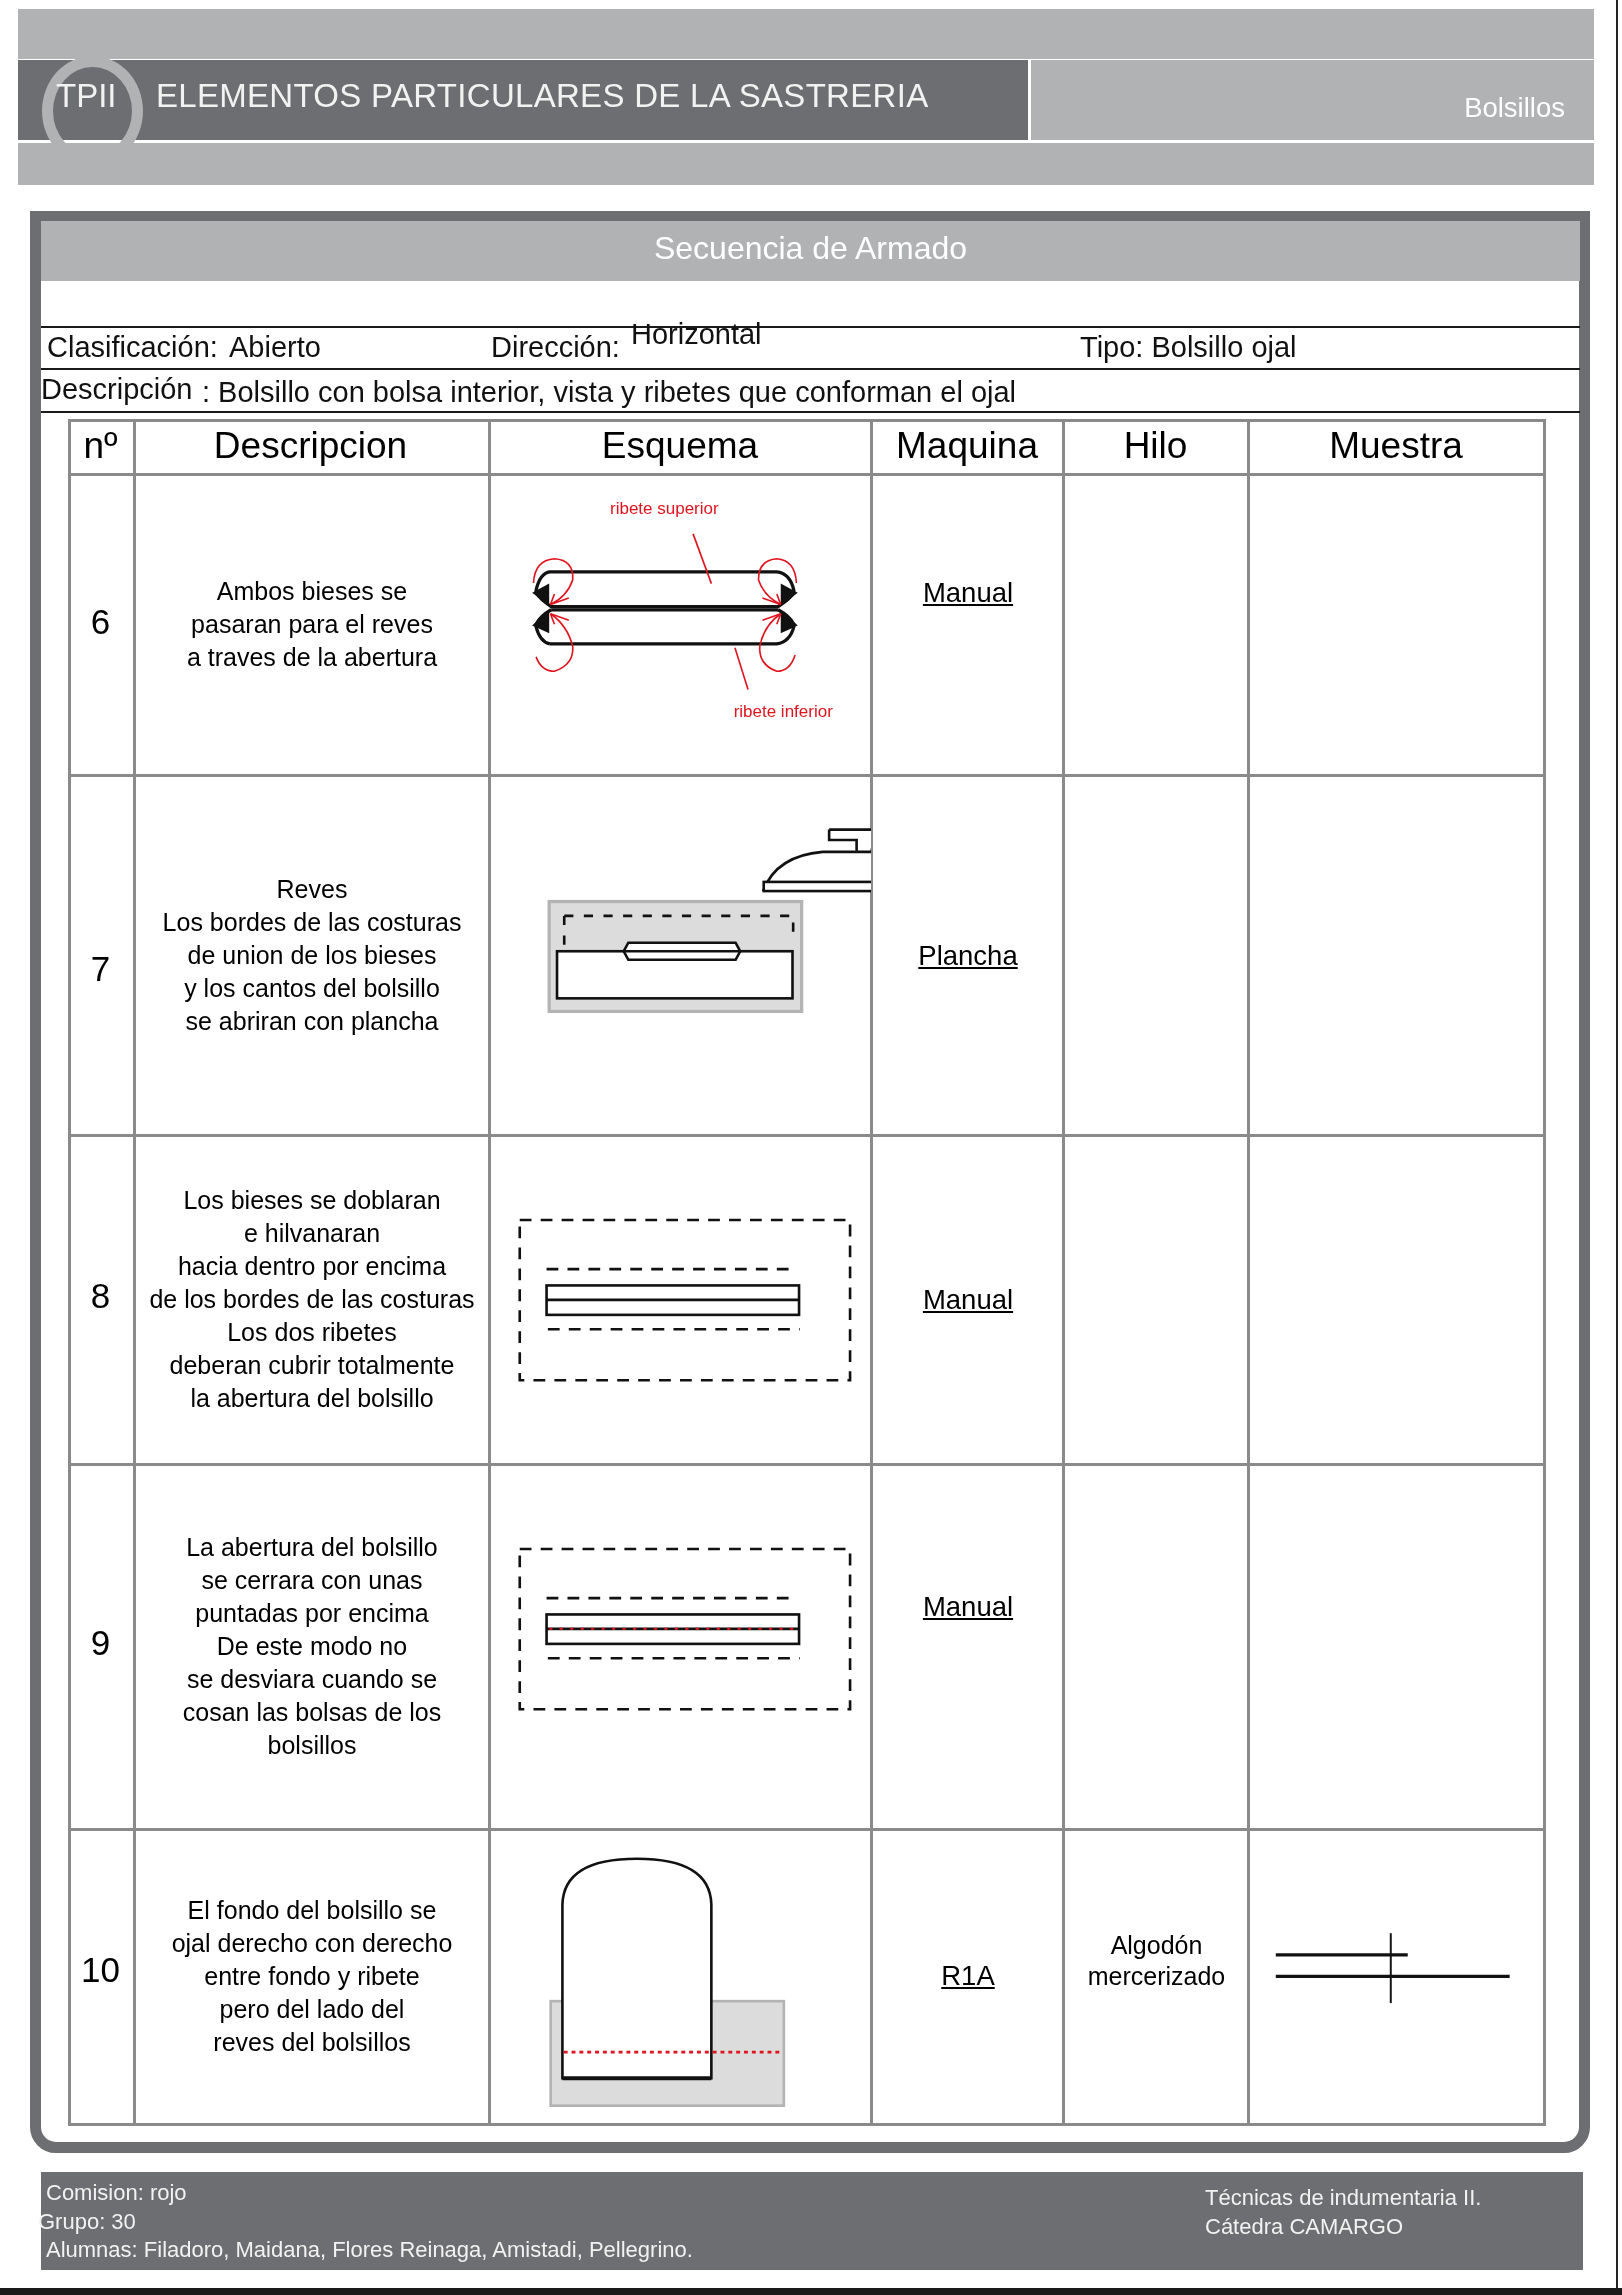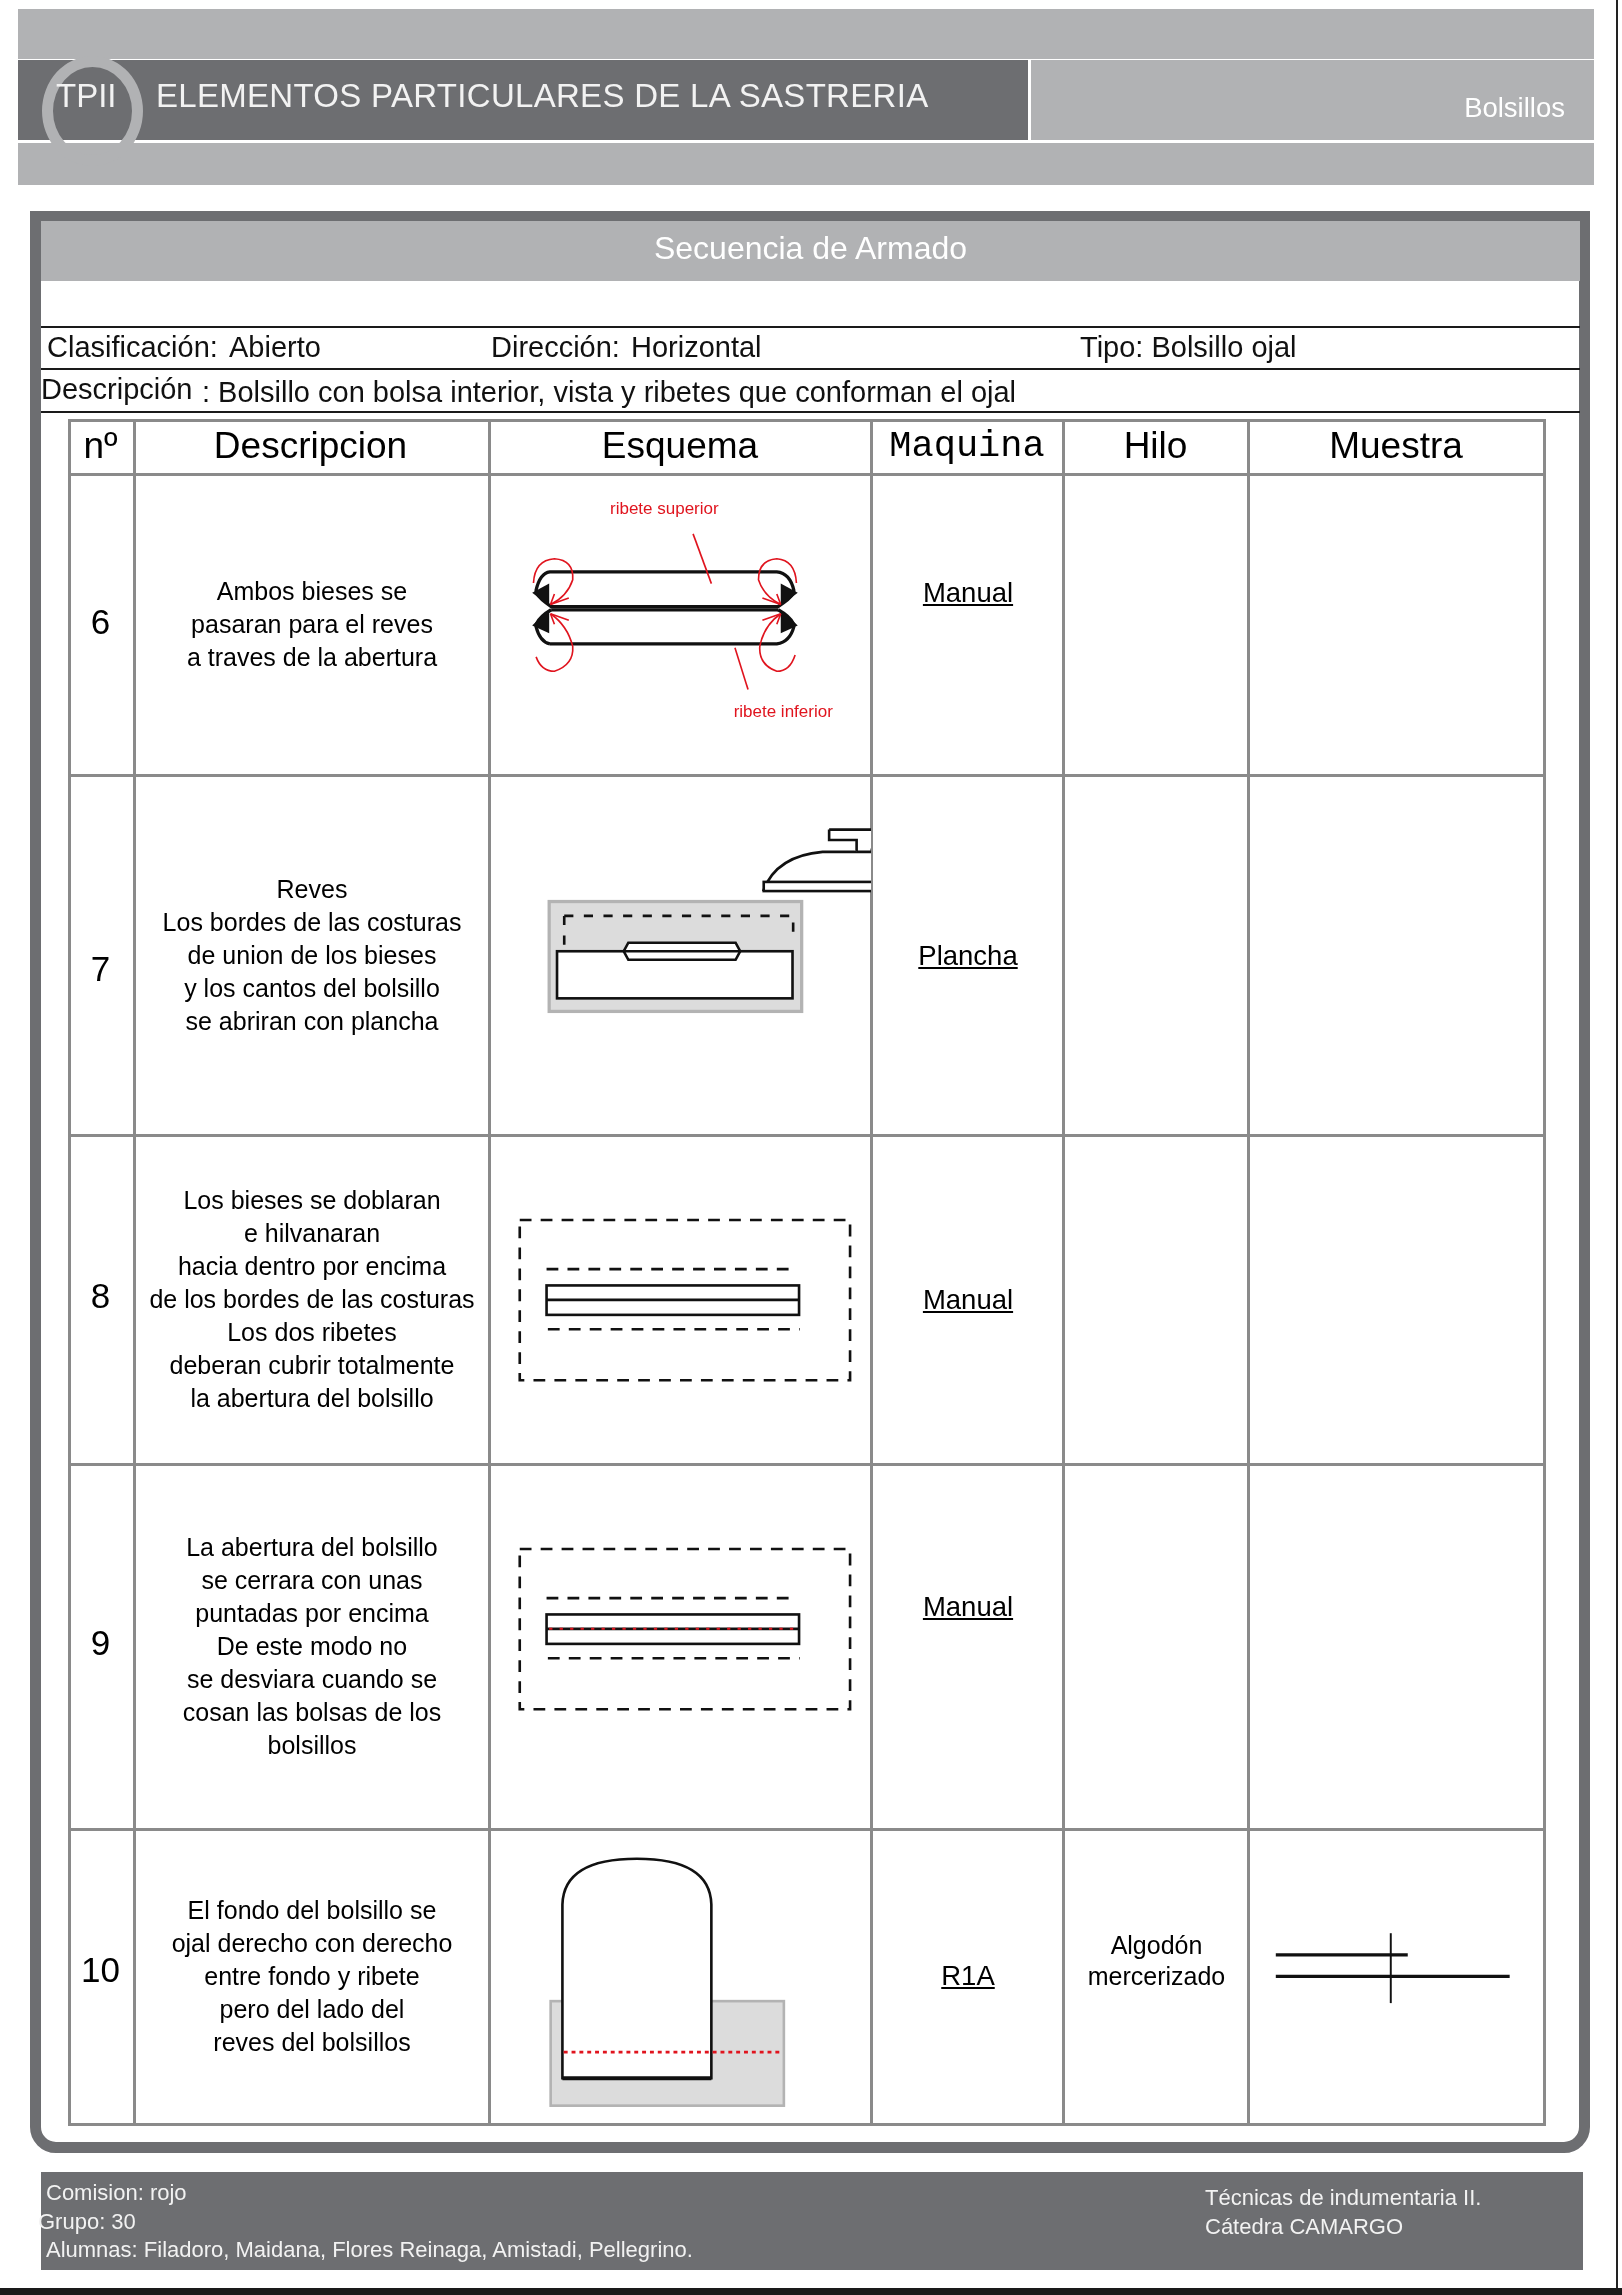--- a/index.html
+++ b/index.html
@@ -45,21 +45,21 @@
 <div class="hdr-section">Bolsillos</div>
 
 <div class="panel"></div>
 <div class="seq-band"></div>
 <div class="seq-title">Secuencia de Armado</div>
 
 <div class="hline" style="top:326px;"></div>
 <div class="meta" style="left:47px;top:331px;">Clasificación:</div>
 <div class="meta" style="left:229px;top:331px;">Abierto</div>
 <div class="meta" style="left:491px;top:331px;">Dirección:</div>
-<div class="meta" style="left:631px;top:331px;">Horizontal</div>
+<div class="meta" style="left:631px;top:318px;">Horizontal</div>
 <div class="meta" style="left:1080px;top:331px;">Tipo: Bolsillo ojal</div>
 <div class="hline" style="top:368px;"></div>
 <div class="meta" style="left:41px;top:373px;">Descripción</div>
 <div class="meta" style="left:202px;top:376px;">: Bolsillo con bolsa interior, vista y ribetes que conforman el ojal</div>
 <div class="hline" style="top:411px;"></div>
 
 <div class="tbl">
 
   <div class="gridv" style="left:0;top:0;height:1707px;"></div>
   <div class="gridv" style="left:65px;top:0;height:1707px;"></div>
@@ -73,21 +73,21 @@
   <div class="gridh" style="left:0;top:54px;width:1478px;"></div>
   <div class="gridh" style="left:0;top:355px;width:1478px;"></div>
   <div class="gridh" style="left:0;top:715px;width:1478px;"></div>
   <div class="gridh" style="left:0;top:1044px;width:1478px;"></div>
   <div class="gridh" style="left:0;top:1409px;width:1478px;"></div>
   <div class="gridh" style="left:0;top:1704px;width:1478px;"></div>
 
   <div class="th" style="left:0;width:65px;">nº</div>
   <div class="th" style="left:421px;width:382px;">Esquema</div>
   <div class="th" style="left:65px;width:355px;">Descripcion</div>
-  <div class="th" style="left:803px;width:192px;font-family:Liberation Mono, monospace;">Maquina</div>
+  <div class="th" style="left:803px;width:192px;">Maquina</div>
   <div class="th" style="left:995px;width:185px;">Hilo</div>
   <div class="th" style="left:1180px;width:296px;">Muestra</div>
 
   <div>
     <div class="rownum" style="left:0;width:65px;top:183px;">6</div>
     <div class="desc" style="left:68px;width:352px;top:56px;height:299px;">Ambos bieses se
 pasaran para el reves
 a traves de la abertura</div>
     <svg class="schema" style="left:421px;top:56px;" width="382" height="299" viewBox="0 0 584 457">
       <g stroke="#111" stroke-width="5" fill="none">

